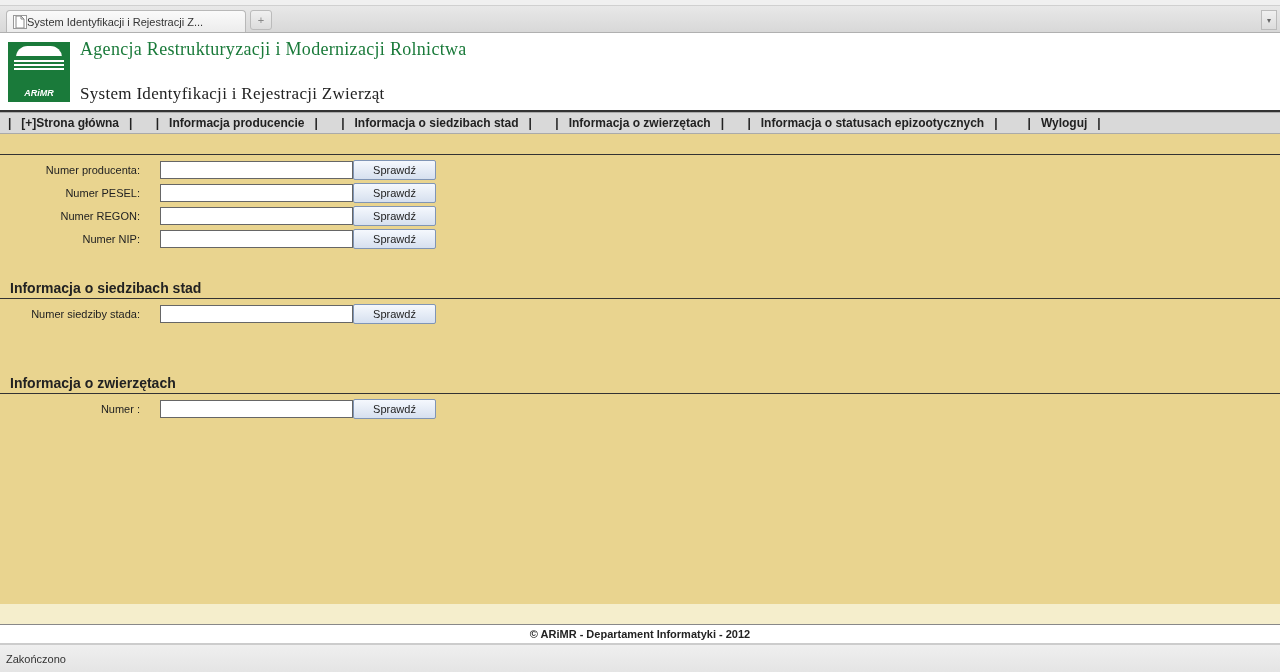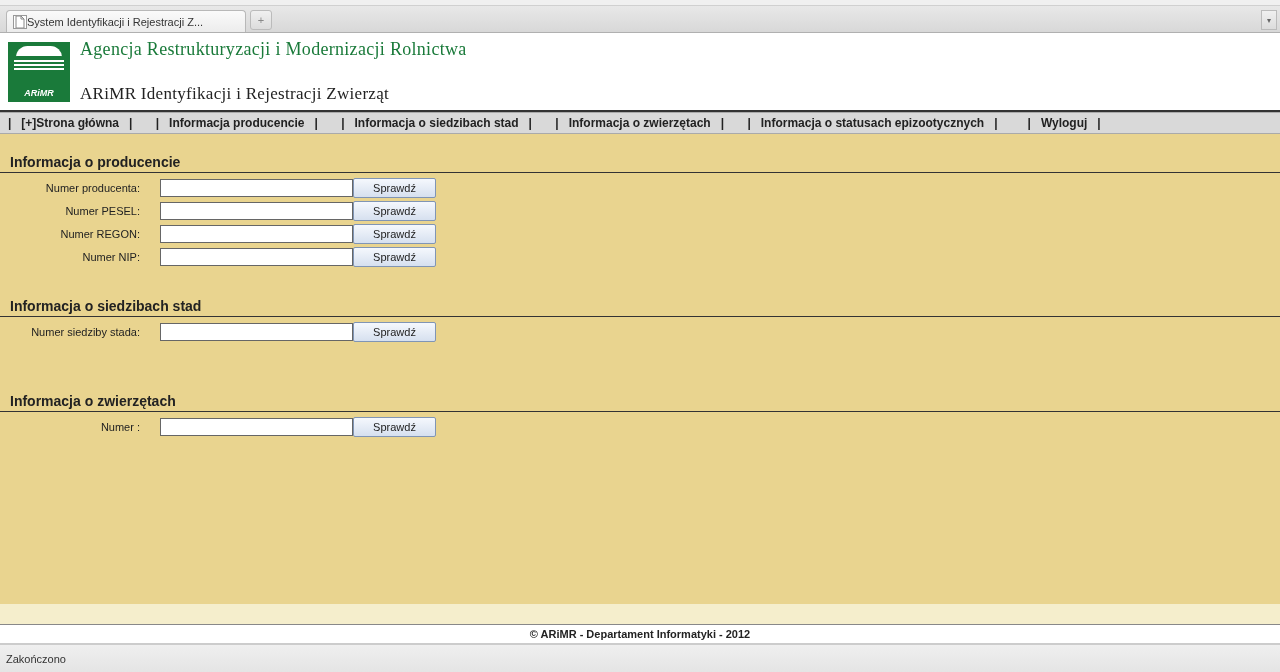--- a/index.html
+++ b/index.html
@@ -69,21 +69,21 @@
     <div class="logo-sun"></div>
     <div class="logo-lines">
       <div class="logo-line"></div>
       <div class="logo-line"></div>
       <div class="logo-line"></div>
     </div>
     <div class="logo-text">ARiMR</div>
   </div>
   <div class="header-titles">
     <div class="header-agency">Agencja Restrukturyzacji i Modernizacji Rolnictwa</div>
-    <div class="header-system">ARiMR Identyfikacji i Rejestracji Zwierząt</div>
+    <div class="header-system">System Identyfikacji i Rejestracji Zwierząt</div>
   </div>
 </div>
 
 <div class="nav-bar">
   <span class="nav-sep">|</span>
   <span class="nav-item">[+]Strona główna</span>
   <span class="nav-sep">|</span>
   <span>&nbsp;</span>
   <span class="nav-sep">|</span>
   <span class="nav-item">Informacja producencie</span>
@@ -102,21 +102,20 @@
   <span class="nav-sep">|</span>
   <span>&nbsp;&nbsp;&nbsp;</span>
   <span class="nav-sep">|</span>
   <span class="nav-item">Wyloguj</span>
   <span class="nav-sep">|</span>
 </div>
 
 <div class="content">
 
   <div class="section">
-    <div class="section-caption">Informacja o producencie</div>
     <hr class="section-hr">
     <div class="form-row">
       <div class="form-label">Numer producenta:</div>
       <input class="form-input" type="text" style="">
       <button class="form-button">Sprawdź</button>
     </div>
     <div class="form-row">
       <div class="form-label">Numer PESEL:</div>
       <input class="form-input" type="text" style="">
       <button class="form-button">Sprawdź</button>

